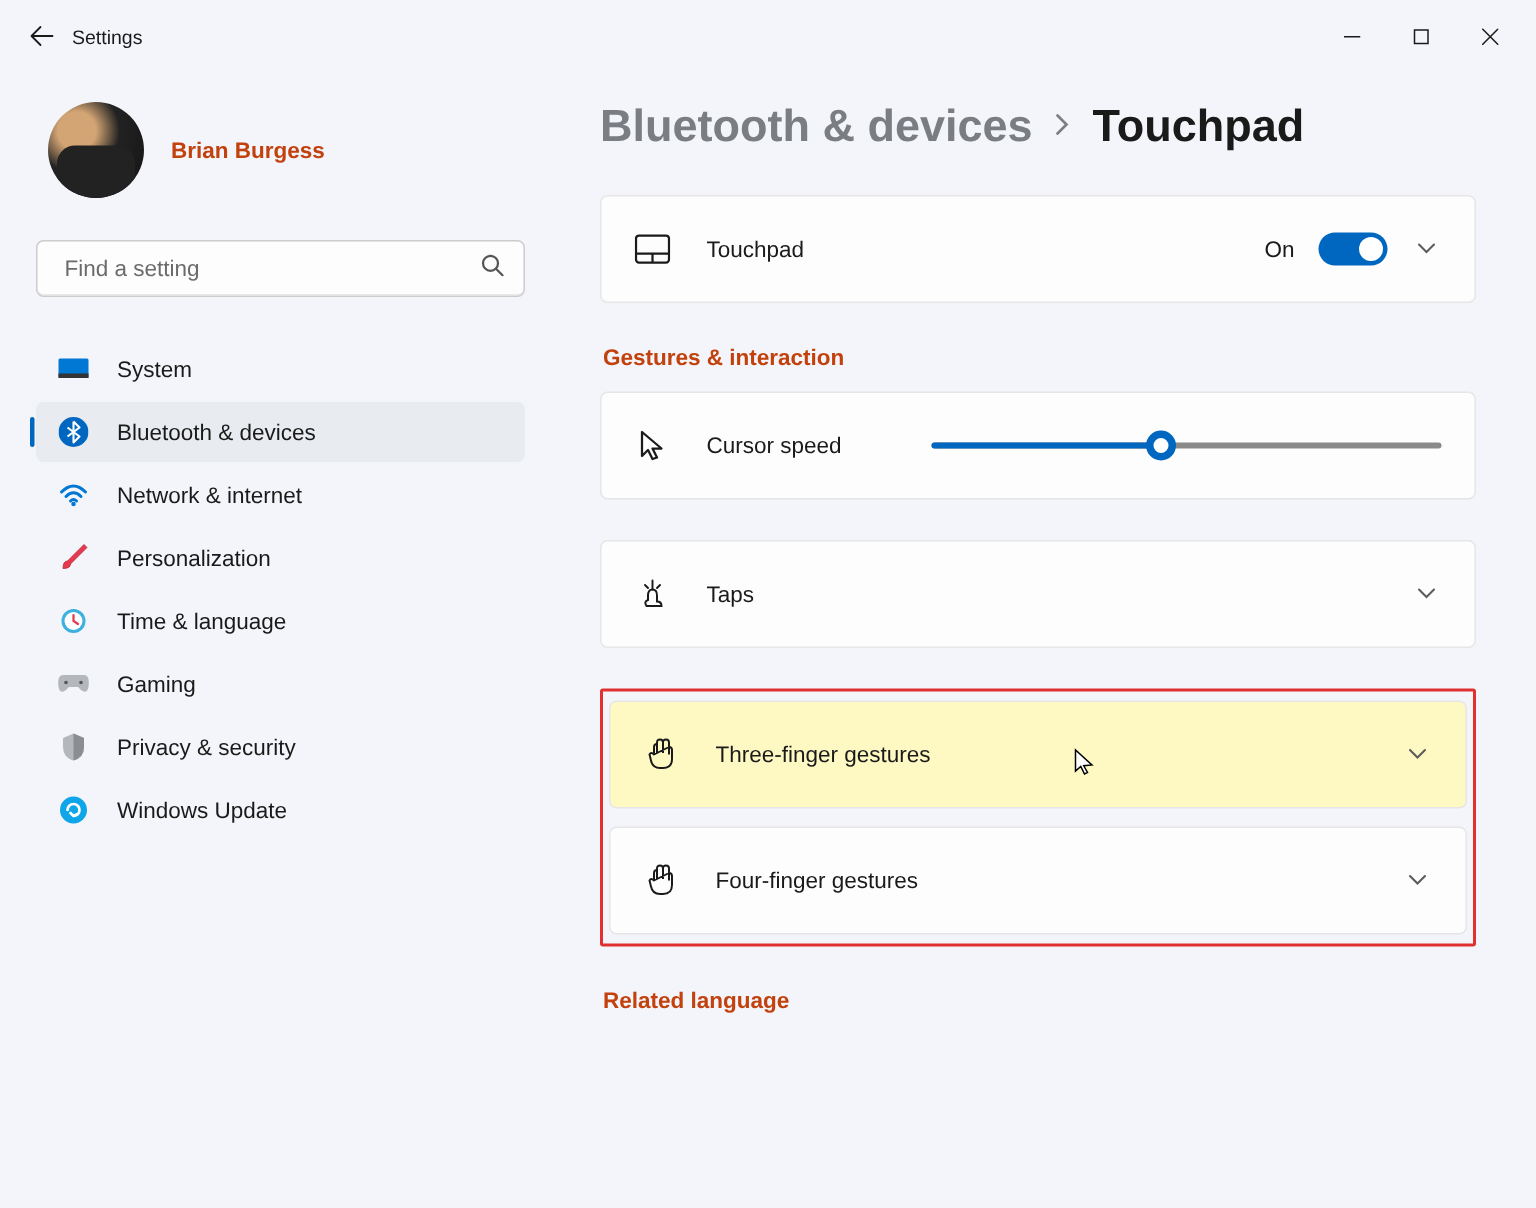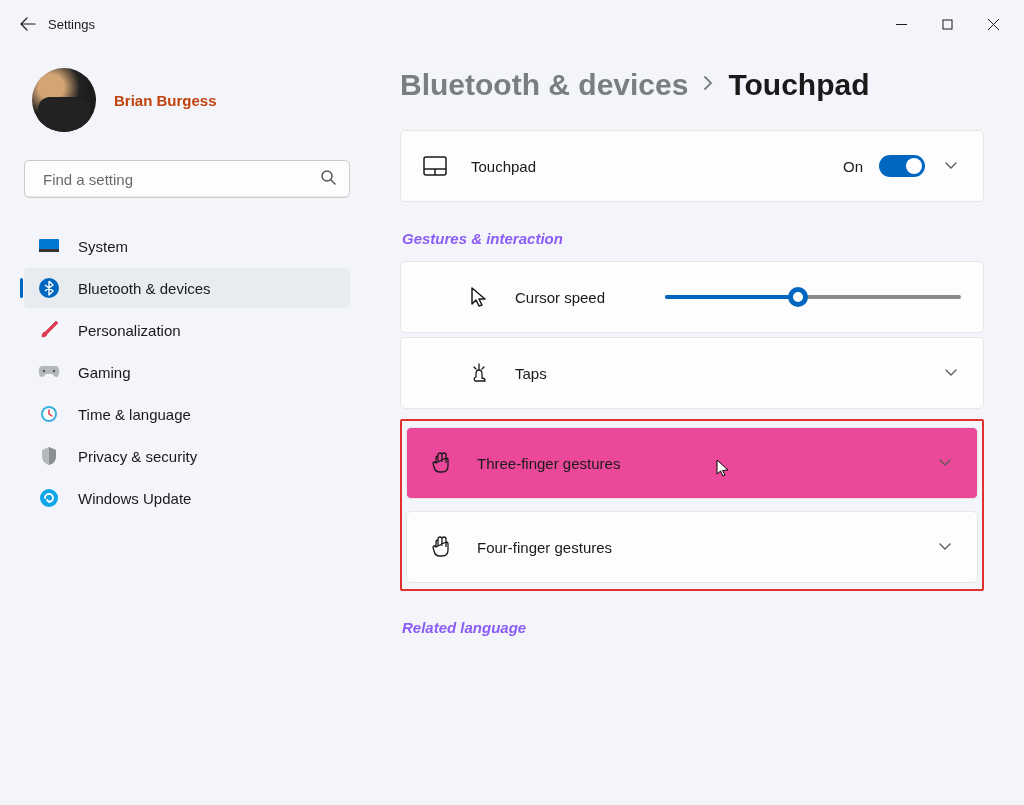--- a/index.html
+++ b/index.html
@@ -40,34 +40,34 @@
     .card-row { display: flex; align-items: center; height: 70px; padding: 0 22px; }
     .card-icon { width: 24px; display:flex; align-items:center; justify-content:center; }
     .card-label { font-size: 15px; color: #1a1a1a; margin-left: 24px; flex: 1; }
     .card-right { display: flex; align-items: center; gap: 16px; }
     
     .toggle-label { font-size: 15px; color: #1a1a1a; }
     .toggle { width: 46px; height: 22px; background: #0067c0; border-radius: 11px; position: relative; cursor: pointer; }
     .toggle-knob { position: absolute; right: 3px; top: 3px; width: 16px; height: 16px; background: #fff; border-radius: 50%; }
     .chevron { color: #5c5c5c; cursor: pointer; width:20px; display:flex; justify-content:center; }
     
-    .section-hdr { font-size: 15px; font-weight: 600; color: #8b5cf6; margin: 28px 0 14px 2px; font-style: italic; }
+    .section-hdr { font-size: 15px; font-weight: 600; color: #c2410c; margin: 28px 0 14px 2px; }
     
     .slider-wrap { flex: 1; margin-left: 60px; position: relative; height: 20px; }
     .slider-track { position: absolute; top: 50%; transform: translateY(-50%); height: 4px; width: 100%; background: #8a8a8a; border-radius: 2px; }
     .slider-fill { position: absolute; top: 50%; transform: translateY(-50%); height: 4px; background: #0067c0; border-radius: 2px; left:0; width: 45%; }
     .slider-thumb { position: absolute; top: 50%; transform: translate(-50%,-50%); width: 20px; height: 20px; background: #fff; border: 5px solid #0067c0; border-radius: 50%; left: 45%; cursor: pointer; }
     .red-outline { border: 2px solid #e03030; border-radius: 2px; padding: 6px 4px 6px 4px; margin-top: 10px; position: relative; background: transparent; }
     .red-outline .card { margin-bottom: 12px; }
     .red-outline .card:last-child { margin-bottom: 0; }
-    .red-outline .card:first-child { background: #ec4899; }
+    .red-outline .card:first-child { background: #fef9c3; }
     
     .cursor-arrow { position: absolute; width: 16px; height: 20px; left: 308px; top: 30px; }
     
-    .gcard { margin-bottom: 4px; padding-left: 44px; }
+    .gcard { margin-bottom: 27px; }
   </style>
 </head>
 <body>
 
 <div class="titlebar">
   <div class="back-btn">
     <svg width="16" height="16" viewBox="0 0 16 16">
         <path d="M7 2 L1 8 L7 14 M1 8 H15" stroke="#1a1a1a" stroke-width="1.2" fill="none" stroke-linecap="round" stroke-linejoin="round"></path>
       </svg>
   </div>
@@ -118,45 +118,54 @@
           <span class="nav-icon">
             <svg width="20" height="20">
               <circle cx="10" cy="10" r="10" fill="#0067c0"></circle>
               <path d="M10 3 V17 L14 13 L6 7 M10 3 L14 7 L6 13" stroke="#fff" stroke-width="1.4" fill="none" stroke-linejoin="round"></path>
             </svg>
           </span>
           <span>Bluetooth &amp; devices</span>
         </div>
       <div class="nav-item">
           <span class="nav-icon">
+            <svg width="20" height="16">
+              <path d="M2 6 Q10 -2 18 6 M5 9 Q10 4 15 9 M8 12 Q10 10 12 12" stroke="#0078d4" stroke-width="2" fill="none" stroke-linecap="round"></path>
+              <circle cx="10" cy="14" r="1.5" fill="#0078d4"></circle>
+            </svg>
+          </span>
+          <span>Network &amp; internet</span>
+        </div>
+      <div class="nav-item">
+          <span class="nav-icon">
             <svg width="20" height="20">
               <path d="M3 17 Q3 12 6 12 L17 1 L19 3 L8 14 Q8 17 3 17 Z" fill="#e63950" stroke="#b52035" stroke-width="0.5"></path>
             </svg>
           </span>
           <span>Personalization</span>
+        </div>
+      <div class="nav-item">
+          <span class="nav-icon">
+            <svg width="20" height="20">
+              <circle cx="10" cy="10" r="8" fill="#3cb0df"></circle>
+              <circle cx="10" cy="10" r="6" fill="#fff"></circle>
+              <path d="M10 6 V10 L13 12" stroke="#e63950" stroke-width="1.5" fill="none" stroke-linecap="round"></path>
+            </svg>
+          </span>
+          <span>Time &amp; language</span>
         </div>
       <div class="nav-item">
           <span class="nav-icon">
             <svg width="22" height="16">
               <path d="M4 2 H18 Q22 2 21 10 Q20 15 16 12 L14 10 H8 L6 12 Q2 15 1 10 Q0 2 4 2 Z" fill="#b4b7bb"></path>
               <circle cx="6" cy="7" r="1.2" fill="#555"></circle>
               <circle cx="16" cy="7" r="1.2" fill="#555"></circle>
             </svg>
           </span>
           <span>Gaming</span>
-        </div>
-      <div class="nav-item">
-          <span class="nav-icon">
-            <svg width="20" height="20">
-              <circle cx="10" cy="10" r="8" fill="#3cb0df"></circle>
-              <circle cx="10" cy="10" r="6" fill="#fff"></circle>
-              <path d="M10 6 V10 L13 12" stroke="#e63950" stroke-width="1.5" fill="none" stroke-linecap="round"></path>
-            </svg>
-          </span>
-          <span>Time &amp; language</span>
         </div>
       <div class="nav-item">
           <span class="nav-icon">
             <svg width="18" height="20">
               <path d="M9 1 L16 4 V10 Q16 17 9 19 Q2 17 2 10 V4 Z" fill="#b4b7bb"></path>
               <path d="M9 1 L16 4 V10 Q16 17 9 19 V1 Z" fill="#8a8d91"></path>
             </svg>
           </span>
           <span>Privacy &amp; security</span>
         </div>

